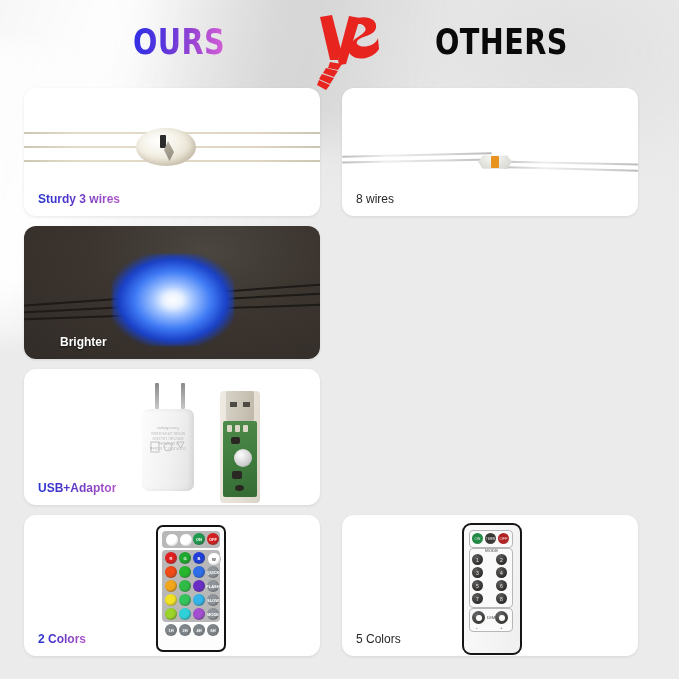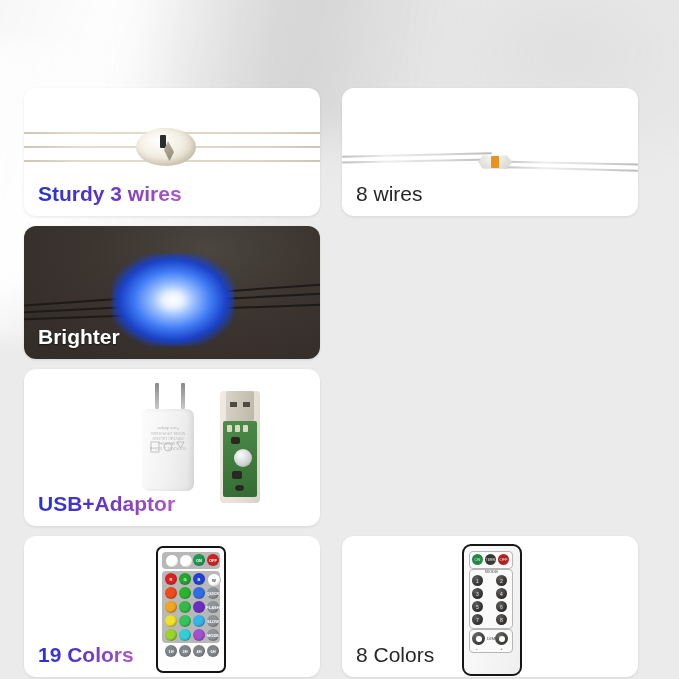--- a/index.html
+++ b/index.html
@@ -46,34 +46,34 @@
 
   
   .grid{position:absolute;left:0;top:88px;width:679px;}
   .row{display:flex;gap:22px;padding:0 24px;margin-bottom:10px;}
   .card{
     position:relative;width:296px;border-radius:12px;background:#fff;overflow:hidden;
     box-shadow:0 1px 3px rgba(0,0,0,.09);
   }
   .card.r1{height:128px;}
   .card.r2{height:133px;}
-  .card.r3{height:157px;}
+  .card.r3{height:136px;}
   .card.r4{height:141px;}
   .card .label{
-    position:absolute;left:14px;bottom:10px;font-size:21px;z-index:6;white-space:nowrap;
+    position:absolute;left:14px;bottom:10px;font-size:12px;z-index:6;white-space:nowrap;
   }
   .label.grad{
     font-weight:bold;
     background:linear-gradient(93deg,#2535cf 0%,#5132c9 38%,#8a44c2 70%,#b257c9 100%);
     -webkit-background-clip:text;background-clip:text;color:transparent;
     -webkit-text-fill-color:transparent;
   }
   .label.plain{color:#27272a;font-weight:normal;}
   .label.white{color:#fff;font-weight:bold;
-    text-shadow:0 1px 2px rgba(0,0,0,.6);}
+    text-shadow:0 1px 2px rgba(0,0,0,.6);margin-left:22px;}
   .label.dark{color:#1d2326;font-weight:normal;}
 
   
   .photo{position:absolute;inset:0;}
   .photo.dark-bleed{background:
       radial-gradient(ellipse at 62% 18%,#4b4640 0%,#3b342f 45%,#322c28 100%);}
   .photo.gray-bleed{
     background:linear-gradient(170deg,#9aa9ac 0%,#93a2a6 40%,#a5b2b4 100%);}
 
   
@@ -167,20 +167,37 @@
 
 <div class="stage">
 
   <div class="bg">
     <div class="bg-sheen1"></div>
     <div class="bg-sheen2"></div>
     <div class="bg-sheen3"></div>
     <div class="bg-sheen4"></div>
   </div>
 
+  <div class="header">
+    <div class="hdr-ours">OURS</div>
+    <div class="hdr-vs">
+      <svg viewBox="0 0 76 84" width="76" height="84" aria-hidden="true">
+        <g fill="#e8241f">
+          <path d="M12 9 L24 7 L33 42 L30 52 L22 52 Z"></path>
+          <path d="M30 52 L32 42 L41 8 L52 10 L38 56 L31 57 Z"></path>
+          <path d="M44 12 C56 6, 70 10, 68 20 C66 28, 54 28, 50 32 C46 36, 52 40, 60 38 C66 37, 69 33, 70 30 L71 41 C66 50, 50 54, 43 47 C37 41, 43 33, 50 29 C56 25, 60 22, 56 18 C52 14, 46 17, 44 21 Z"></path>
+          <path d="M22 54 L34 56 L30 62 L20 60 Z"></path>
+          <path d="M18 60 L30 63 L26 69 L15 65 Z"></path>
+          <path d="M14 66 L26 70 L22 76 L11 71 Z"></path>
+          <path d="M11 72 L22 77 L18 82 L9 77 Z"></path>
+        </g>
+      </svg>
+    </div>
+    <div class="hdr-others">OTHERS</div>
+  </div>
 
   <div class="grid">
 
     <div class="row">
       <div class="card r1">
         <div class="photo">
           <div class="w3" style="left:0;top:44px;width:296px;"></div>
           <div class="w3" style="left:0;top:58px;width:296px;"></div>
           <div class="w3" style="left:0;top:72px;width:296px;"></div>
           <div class="bulb3">
@@ -315,21 +332,21 @@
                 </div>
                 <div class="btn" style="left: 35px; top: 97px; width: 12px; height: 12px; background: radial-gradient(circle at 36% 30%, rgb(127, 134, 139), rgb(127, 134, 139) 55%, rgba(0, 0, 0, 0.25) 130%); box-shadow: rgba(0, 0, 0, 0.25) -1px -1px 2px inset;">
                   <span>4H</span>
                 </div>
                 <div class="btn" style="left: 49px; top: 97px; width: 12px; height: 12px; background: radial-gradient(circle at 36% 30%, rgb(127, 134, 139), rgb(127, 134, 139) 55%, rgba(0, 0, 0, 0.25) 130%); box-shadow: rgba(0, 0, 0, 0.25) -1px -1px 2px inset;">
                   <span>6H</span>
                 </div>
               </div>
           </div>
         </div>
-        <div class="label grad">19 Colors</div>
+        <div class="label grad">2 Colors</div>
       </div>
       <div class="card r4">
         <div class="photo">
           <div class="remote-ir">
             <div class="ir-grp" style="left:5px;top:5px;width:42px;height:16px;"></div>
             <div class="ir-grp" style="left:5px;top:23px;width:42px;height:58px;"></div>
             <div class="ir-grp" style="left:5px;top:83px;width:42px;height:22px;"></div>
             <div id="ir-buttons">
                 <div class="ir-btn" style="left: 8px; top: 8px; width: 11px; height: 11px; background: radial-gradient(circle at 35% 30%, rgb(31, 138, 68), rgb(31, 138, 68) 60%, rgba(0, 0, 0, 0.45) 130%);">
                   <span style="font-size: 4px;">ON</span>
@@ -366,18 +383,18 @@
                   <span>8</span>
                 </div>
                 <div class="sun" style="left: 8px; top: 86px; width: 13px; height: 13px;"></div>
                 <div class="sun" style="left: 31px; top: 86px; width: 13px; height: 13px;"></div>
                 <div class="ir-lbl" style="left: 23px; top: 90px;">DIM</div>
                 <div class="ir-lbl" style="left: 12px; top: 100px;">-</div>
                 <div class="ir-lbl" style="left: 36px; top: 100px;">+</div>
               </div>
           </div>
         </div>
-        <div class="label plain">8 Colors</div>
+        <div class="label plain">5 Colors</div>
       </div>
     </div>
 
   </div>
 </div>
 
 </body></html>

